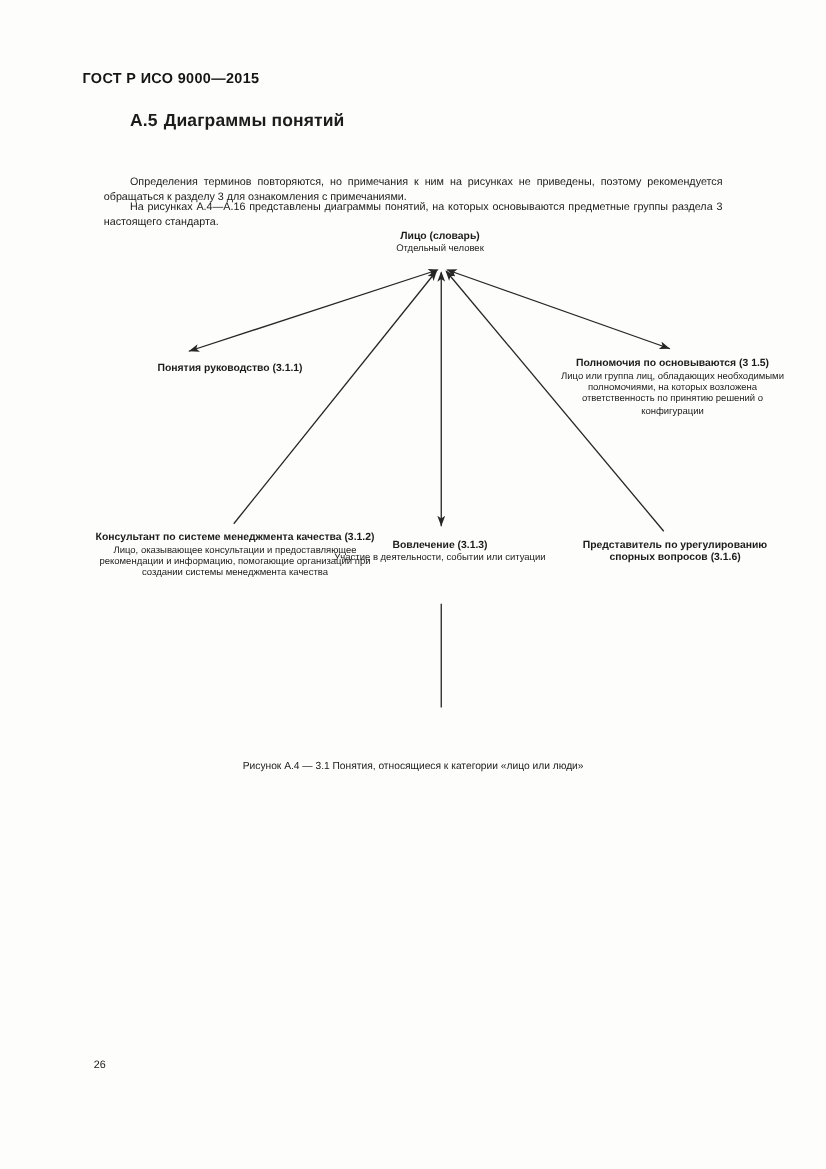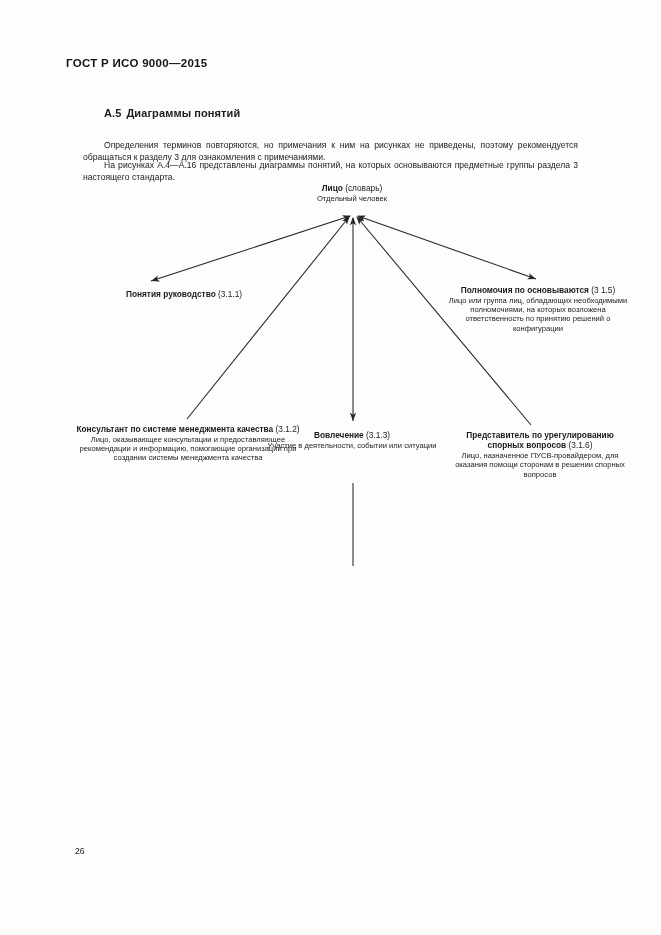--- a/index.html
+++ b/index.html
@@ -29,22 +29,22 @@
     font-size: 11.5px;
     font-weight: bold;
     letter-spacing: 0.3px;
     color: #141414;
   }
 
   
   .section-heading {
     position: absolute;
     left: 104px;
-    top: 107px;
-    font-size: 11px;
+    top: 88px;
+    font-size: 14px;
     font-weight: bold;
     letter-spacing: 0.1px;
     text-align: right;
   }
   .section-heading .num {
     margin-right: 5px;
   }
 
   
   .body-text {
@@ -82,21 +82,21 @@
     line-height: 9.3px;
     color: #1b1b1b;
   }
   .node .title {
     font-weight: bold;
     font-size: 8.3px;
     line-height: 10.2px;
     display: block;
   }
   .node .title .code {
-    font-weight: normal;
+    font-weight: bold;
   }
   .node .def {
     display: block;
     margin-top: 0.5px;
   }
 
   
   #node-person   { left: 262px; top: 183px; width: 180px; }
   #node-top-mgmt { left: 78px;  top: 289px; width: 212px; }
   #node-config   { left: 443px; top: 285px; width: 190px; }
@@ -192,21 +192,21 @@
 
     <div class="node" id="node-involve">
       <span class="title"><span>Вовлечение</span>
         <span class="code">(3.1.3)</span></span>
       <span class="def">Участие в деятельности, событии или ситуации</span>
     </div>
 
     <div class="node" id="node-dispute">
       <span class="title"><span>Представитель по урегулированию спорных вопросов</span>
         <span class="code">(3.1.6)</span></span>
-      <span class="def">Лицо, назначенное ПУСВ-провайдером, для оказания помощи сторонам в решении спорных вопросов</span>
-    </div>
-
-
+    </div>
+
+
+    <div class="fig-caption">Рисунок А.4 — 3.1 Понятия, относящиеся к категории «лицо или люди»</div>
   </div>
 
   <div class="page-number">26</div>
 
 </div>
 
 </body></html>

